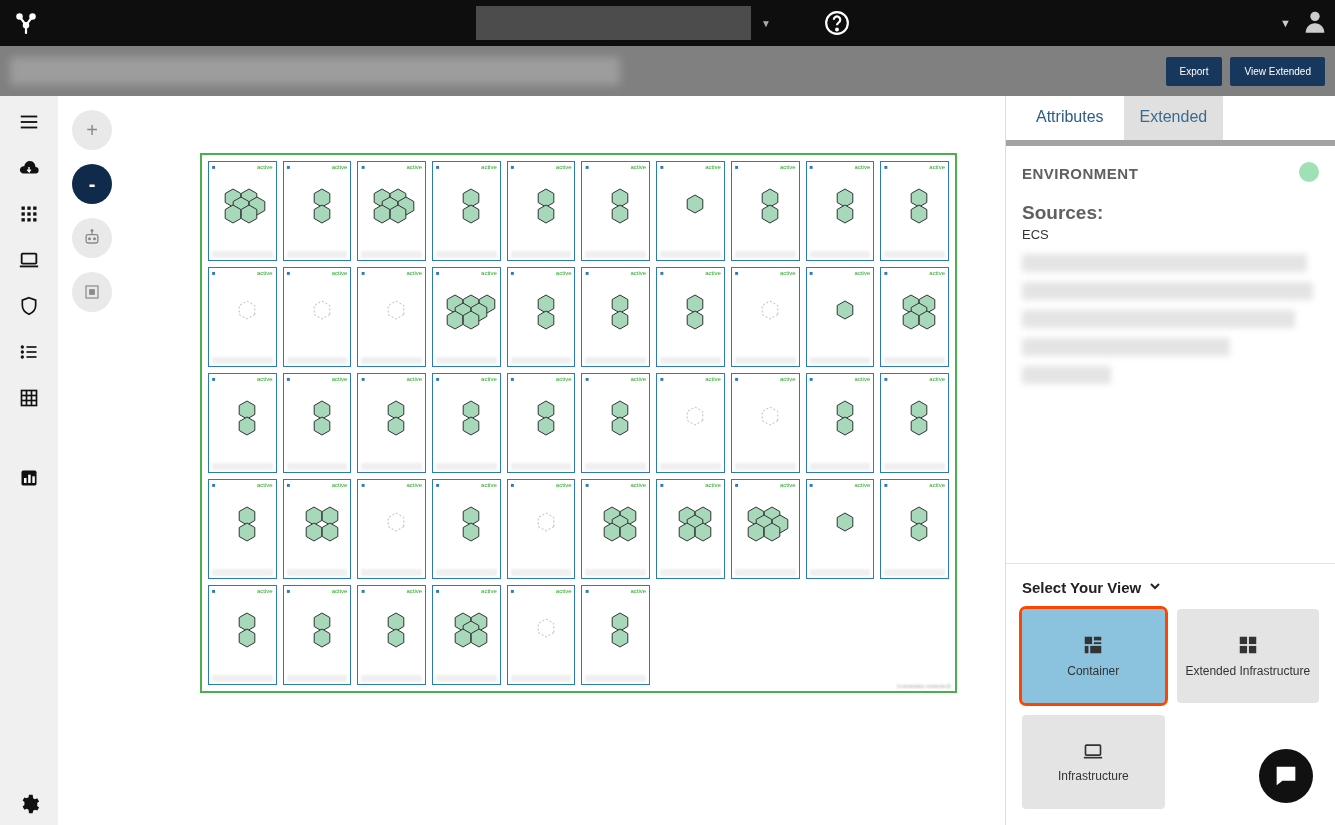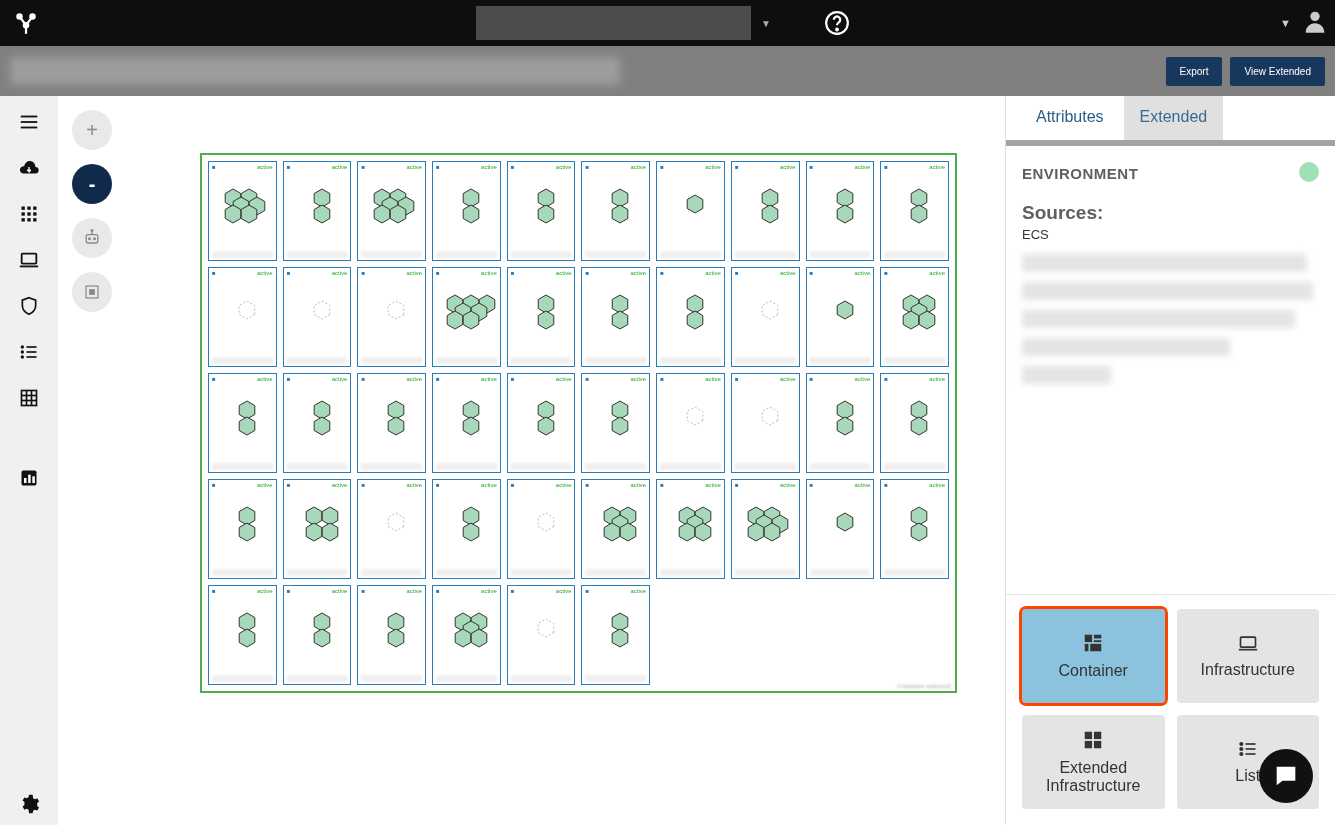--- a/index.html
+++ b/index.html
@@ -64,21 +64,21 @@
   .env-title{font-weight:bold;letter-spacing:.5px;color:#5f5f5f;font-size:15px;}
   .dot{width:20px;height:20px;border-radius:50%;background:#9fe0b5;}
   .src-lbl{margin-top:20px;font-size:19px;color:#606060;font-weight:bold;}
   .src-val{font-size:13px;color:#333;margin-top:3px;}
   .blurblock{margin-top:12px;display:flex;flex-direction:column;gap:10px;}
   .blurline{height:18px;background:#e4e4e4;border-radius:2px;filter:blur(3px);}
   
   .viewsel{border-top:1px solid #e5e5e5;padding:14px 16px 16px;}
   .viewsel-head{font-weight:bold;font-size:15px;color:#222;display:flex;align-items:center;gap:6px;margin-bottom:12px;}
   .view-grid{display:grid;grid-template-columns:1fr 1fr;gap:12px;}
-  .view-tile{height:94px;background:#e4e4e4;border-radius:4px;display:flex;flex-direction:column;align-items:center;justify-content:center;gap:8px;font-size:16px;color:#333;cursor:pointer;text-align:center;padding:4px;}
+  .view-tile{height:94px;background:#e4e4e4;border-radius:4px;display:flex;flex-direction:column;align-items:center;justify-content:center;gap:8px;font-size:12px;color:#333;cursor:pointer;text-align:center;padding:4px;}
   .view-tile.selected{background:#8bc2de;outline:3px solid #ff4400;outline-offset:0;}
   
   .chat{position:absolute;right:22px;bottom:22px;width:54px;height:54px;border-radius:50%;background:#111;display:flex;align-items:center;justify-content:center;z-index:40;cursor:pointer;}
 </style>
 </head>
 <body>
 
 <div class="topbar">
   <div class="logo">
     <svg width="26" height="26" viewBox="0 0 24 24">
@@ -676,57 +676,52 @@
     <div class="blurblock">
       <div class="blurline" style="width:96%"></div>
       <div class="blurline" style="width:98%"></div>
       <div class="blurline" style="width:92%"></div>
       <div class="blurline" style="width:70%"></div>
       <div class="blurline" style="width:30%"></div>
     </div>
   </div>
 
   <div class="viewsel">
+    <div class="viewsel-head">
+      <span>Select Your View</span>
+      <span><svg width="16" height="16" viewBox="0 0 24 24" fill="none" stroke="#222" stroke-width="3">
+            <polyline points="6 9 12 15 18 9"></polyline>
+          </svg></span>
+    </div>
     <div class="view-grid">
       <div class="view-tile selected">
         <svg width="22" height="22" viewBox="0 0 24 24" fill="#333">
             <rect x="3" y="3" width="8" height="8"></rect>
             <rect x="13" y="3" width="8" height="4"></rect>
             <rect x="13" y="9" width="8" height="2"></rect>
             <rect x="3" y="13" width="4" height="8"></rect>
             <rect x="9" y="13" width="12" height="8"></rect>
           </svg>
         <span>Container</span>
       </div>
       <div class="view-tile">
-        <svg width="24" height="20" viewBox="0 0 24 24" fill="none" stroke="#333" stroke-width="2">
-            <rect x="3" y="5" width="18" height="12" rx="1"></rect>
-            <line x1="1" y1="20" x2="23" y2="20"></line>
-          </svg>
-        <span>Infrastructure</span>
-      </div>
-      <div class="view-tile">
         <svg width="22" height="22" viewBox="0 0 24 24" fill="#333">
             <rect x="3" y="3" width="8" height="8"></rect>
             <rect x="13" y="3" width="8" height="8"></rect>
             <rect x="3" y="13" width="8" height="8"></rect>
             <rect x="13" y="13" width="8" height="8"></rect>
           </svg>
         <span>Extended Infrastructure</span>
       </div>
       <div class="view-tile">
-        <svg width="22" height="20" viewBox="0 0 24 24" stroke="#333" stroke-width="2">
-            <circle cx="4" cy="6" r="1.5" fill="#333"></circle>
-            <line x1="9" y1="6" x2="21" y2="6"></line>
-            <circle cx="4" cy="12" r="1.5" fill="#333"></circle>
-            <line x1="9" y1="12" x2="21" y2="12"></line>
-            <circle cx="4" cy="18" r="1.5" fill="#333"></circle>
-            <line x1="9" y1="18" x2="21" y2="18"></line>
-          </svg>
-        <span>List</span>
+        <svg width="24" height="20" viewBox="0 0 24 24" fill="none" stroke="#333" stroke-width="2">
+            <rect x="3" y="5" width="18" height="12" rx="1"></rect>
+            <line x1="1" y1="20" x2="23" y2="20"></line>
+          </svg>
+        <span>Infrastructure</span>
       </div>
     </div>
   </div>
 </div>
 
 <div class="chat">
   <svg width="28" height="28" viewBox="0 0 24 24" fill="#fff">
       <path d="M4 4h16v12H9l-5 4V4z"></path>
     </svg>
 </div>

